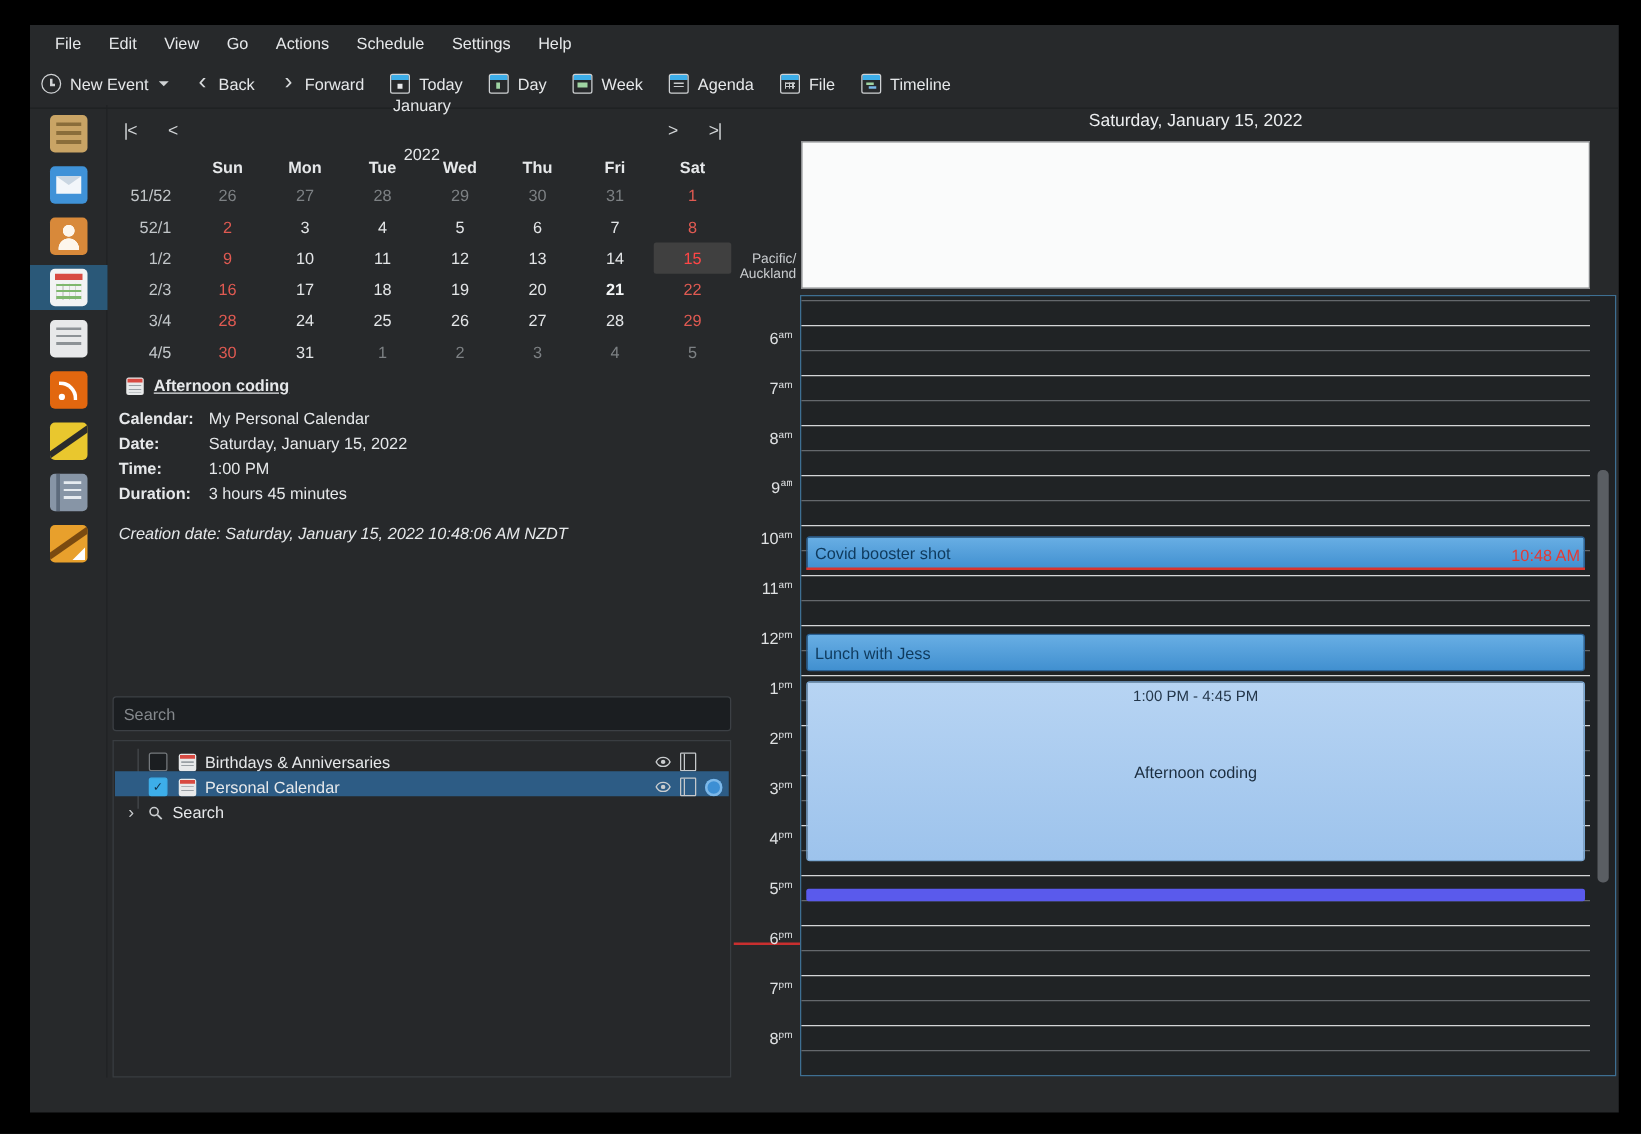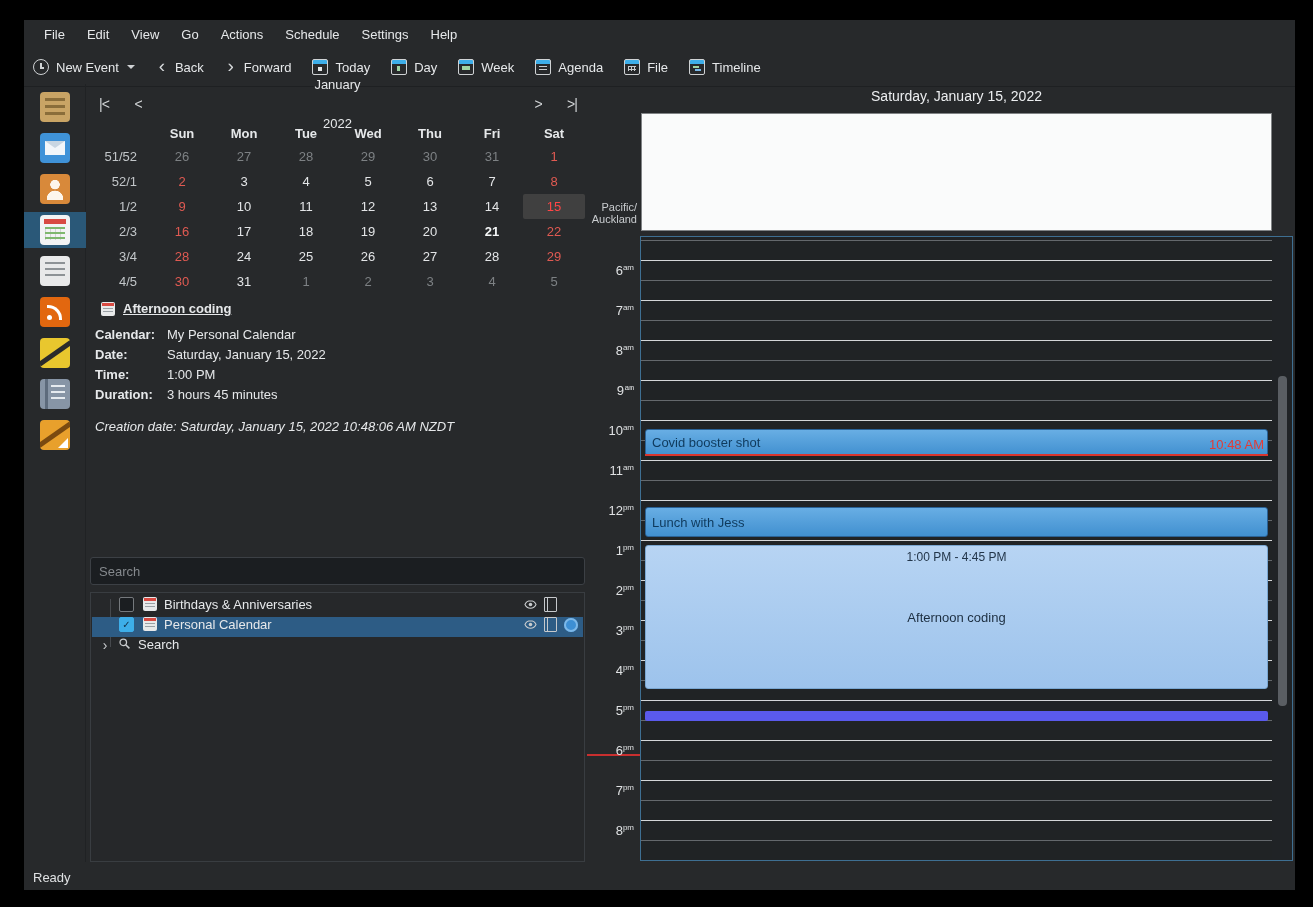--- a/index.html
+++ b/index.html
@@ -105,21 +105,21 @@
   
   .search-input{position:absolute;left:0;top:473px;width:495px;height:28px;box-sizing:border-box;
       background:#1b1e21;border:1px solid #3c4045;border-radius:3px;color:#e6e8ea;padding:0 8px;
       font:13px "Liberation Sans",sans-serif;outline:none;}
   .search-input::placeholder{color:#85898d;}
 
   
   .cal-list{position:absolute;left:0;top:508px;width:495px;height:270px;border:1px solid #393d41;
             box-sizing:border-box;background:#26282a;}
   .tree-v{position:absolute;left:19px;top:6px;width:1px;height:48px;background:#46494d;}
-  .cl-row{position:absolute;left:1px;right:1px;height:20px;display:flex;align-items:flex-start;}
+  .cl-row{position:absolute;left:1px;right:1px;height:20px;display:flex;align-items:flex-end;}
   .cl-row.selected{background:#2d5c85;}
   .cb{width:13px;height:13px;border:1px solid #75797d;border-radius:2px;margin-left:27px;background:#1b1e21;
       flex:none;display:flex;align-items:center;justify-content:center;font-size:10px;color:#10304a;}
   .cb.checked{background:#3daee9;border-color:#3daee9;}
   .cl-ical{margin-left:9px;}
   .cl-label{margin-left:7px;}
   .cl-icons{margin-left:auto;display:flex;align-items:center;gap:7px;margin-right:5px;}
   .book{width:11px;height:13px;border:1px solid #c6c9cc;border-radius:1px;position:relative;flex:none;}
   .book::after{content:'';position:absolute;left:2px;top:0;bottom:0;width:1px;background:#c6c9cc;}
   .dot{width:14px;height:14px;border-radius:50%;flex:none;box-shadow:inset 0 0 0 2px #7db8e8;}
@@ -443,16 +443,13 @@
           <div class="es-header">1:00 PM - 4:45 PM</div>
           <div class="es-title">Afternoon coding</div>
         </div>
         <div class="event-marker" style="top: 474px; height: 10px;"></div>
       </div>
     <div class="agenda-scrollbar">
       <div class="thumb"></div>
     </div>
   </div>
 
-  <div class="statusbar">
-    <span>Ready</span>
-  </div>
 </div>
 
 </body></html>

